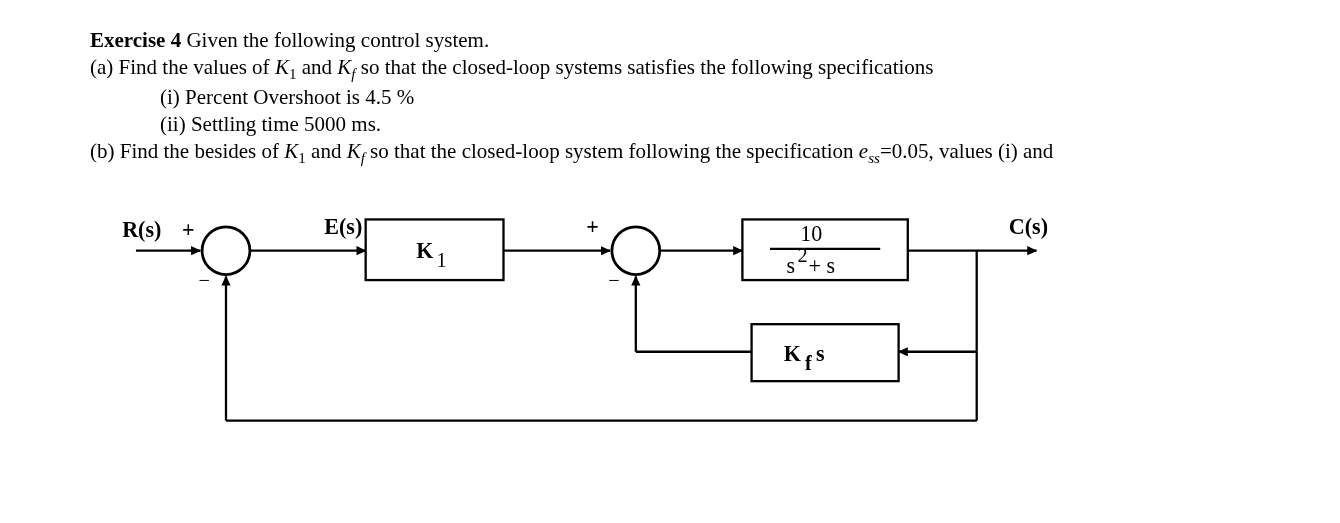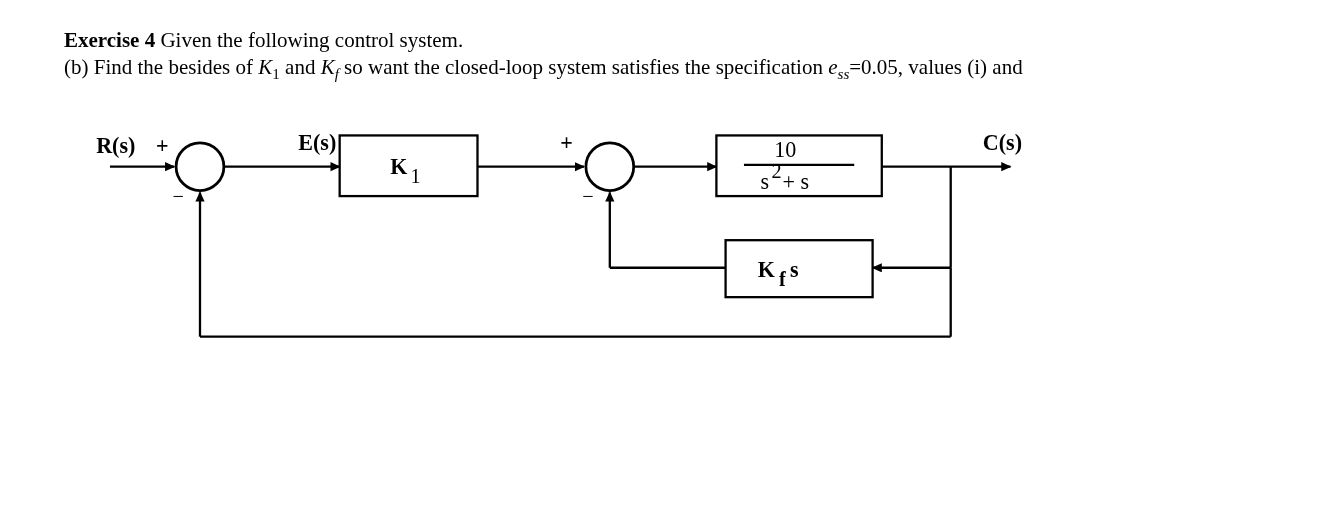--- a/index.html
+++ b/index.html
@@ -8,20 +8,21 @@
     background: #fff;
     font-family: "Times New Roman", Times, serif;
     font-size: 21px;
     color: #000;
     width: 1340px;
   }
   .page {
     padding: 28px 46px 20px 64px;
     box-sizing: border-box;
     width: 1084px;
+    margin-left: 26px;
   }
   .line { margin: 0 0 2px 0; }
   .indent1 { padding-left: 70px; }
   .bold { font-weight: bold; }
   .ital { font-style: italic; }
   sub { font-size: 0.72em; vertical-align: sub; }
 
   .diagram-wrap {
     width: 100%;
     display: flex;
@@ -56,24 +57,29 @@
 </style>
 </head>
 <body>
 
 <div class="page">
 
   <p class="line">
     <span class="bold">Exercise 4</span><span> Given the following control system.</span>
   </p>
 
+  <p class="line">
+    <span>(a) Find the values of </span><span class="ital">K</span><sub>1</sub><span> and </span><span class="ital">K</span><sub class="ital">f</sub><span> so that the closed-loop systems satisfies the following specifications</span>
+  </p>
 
+  <p class="line indent1">(i) Percent Overshoot is 4.5 %</p>
+  <p class="line indent1">(ii) Settling time 5000 ms.</p>
 
   <p class="line">
-    <span>(b) Find the besides of </span><span class="ital">K</span><sub>1</sub><span> and </span><span class="ital">K</span><sub class="ital">f</sub><span> so want  the closed-loop system  satisfies the specification </span><span class="ital">e</span><sub class="ital">ss</sub><span>=0.05, values  (i) and</span>
+    <span>(b) Find the besides of </span><span class="ital">K</span><sub>1</sub><span> and </span><span class="ital">K</span><sub class="ital">f</sub><span> so that  the closed-loop system  following the specification </span><span class="ital">e</span><sub class="ital">ss</sub><span>=0.05, values  (i) and</span>
   </p>
 
 
   <div class="diagram-wrap">
     <svg width="1060" height="260" viewBox="0 0 1060 260">
       <defs>
         <marker id="arrow" markerWidth="12" markerHeight="12" refX="10" refY="5" orient="auto" markerUnits="userSpaceOnUse">
           <path d="M0,0 L11,5 L0,10 Z" fill="#000"></path>
         </marker>
       </defs>

